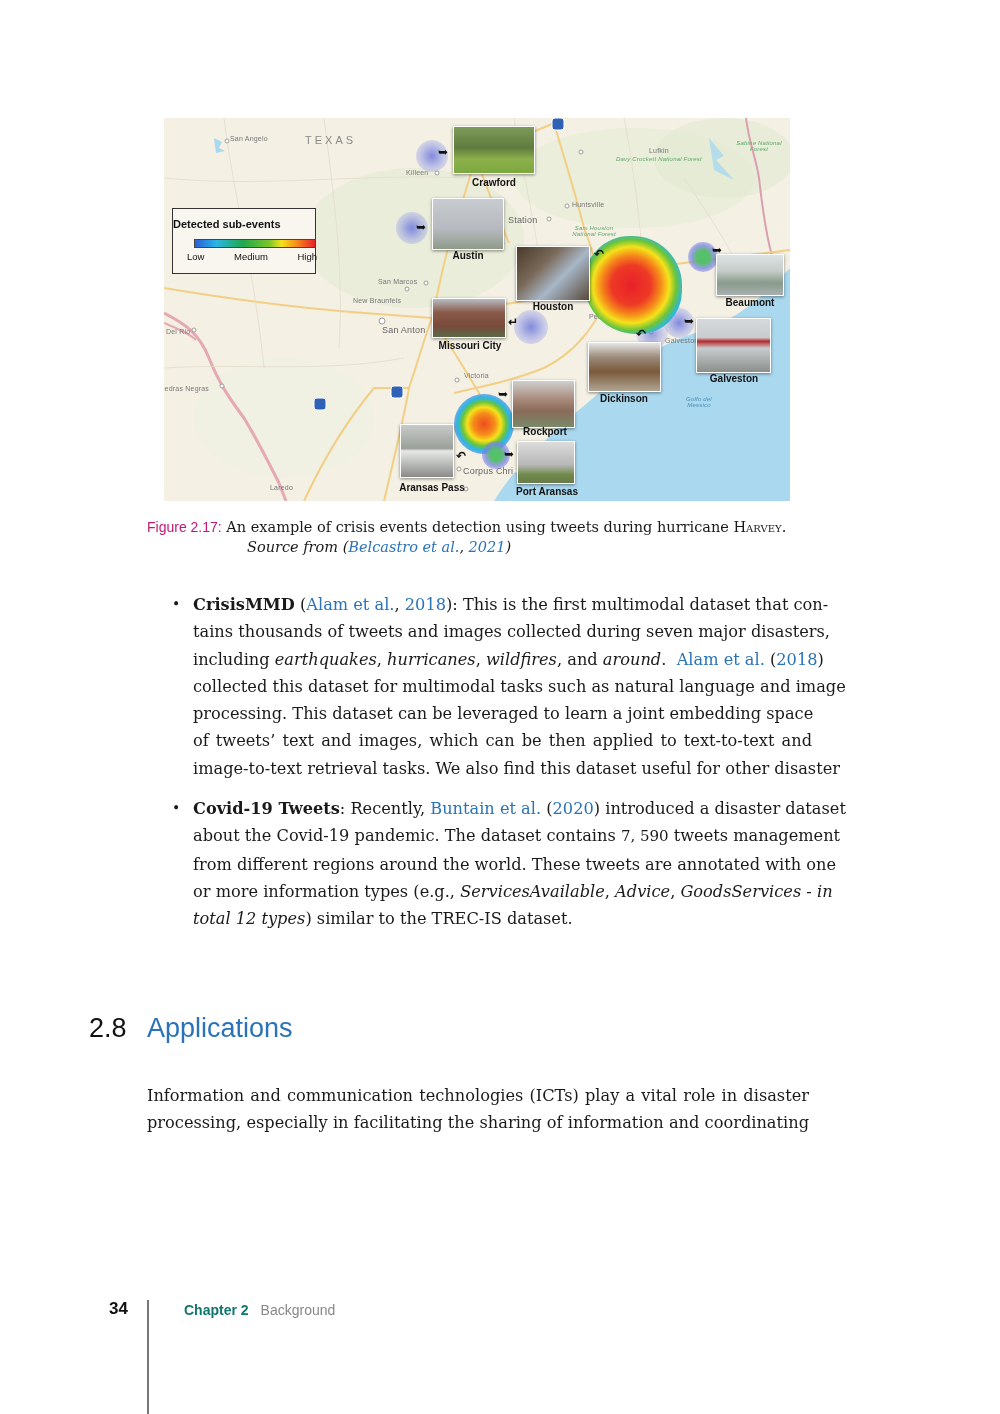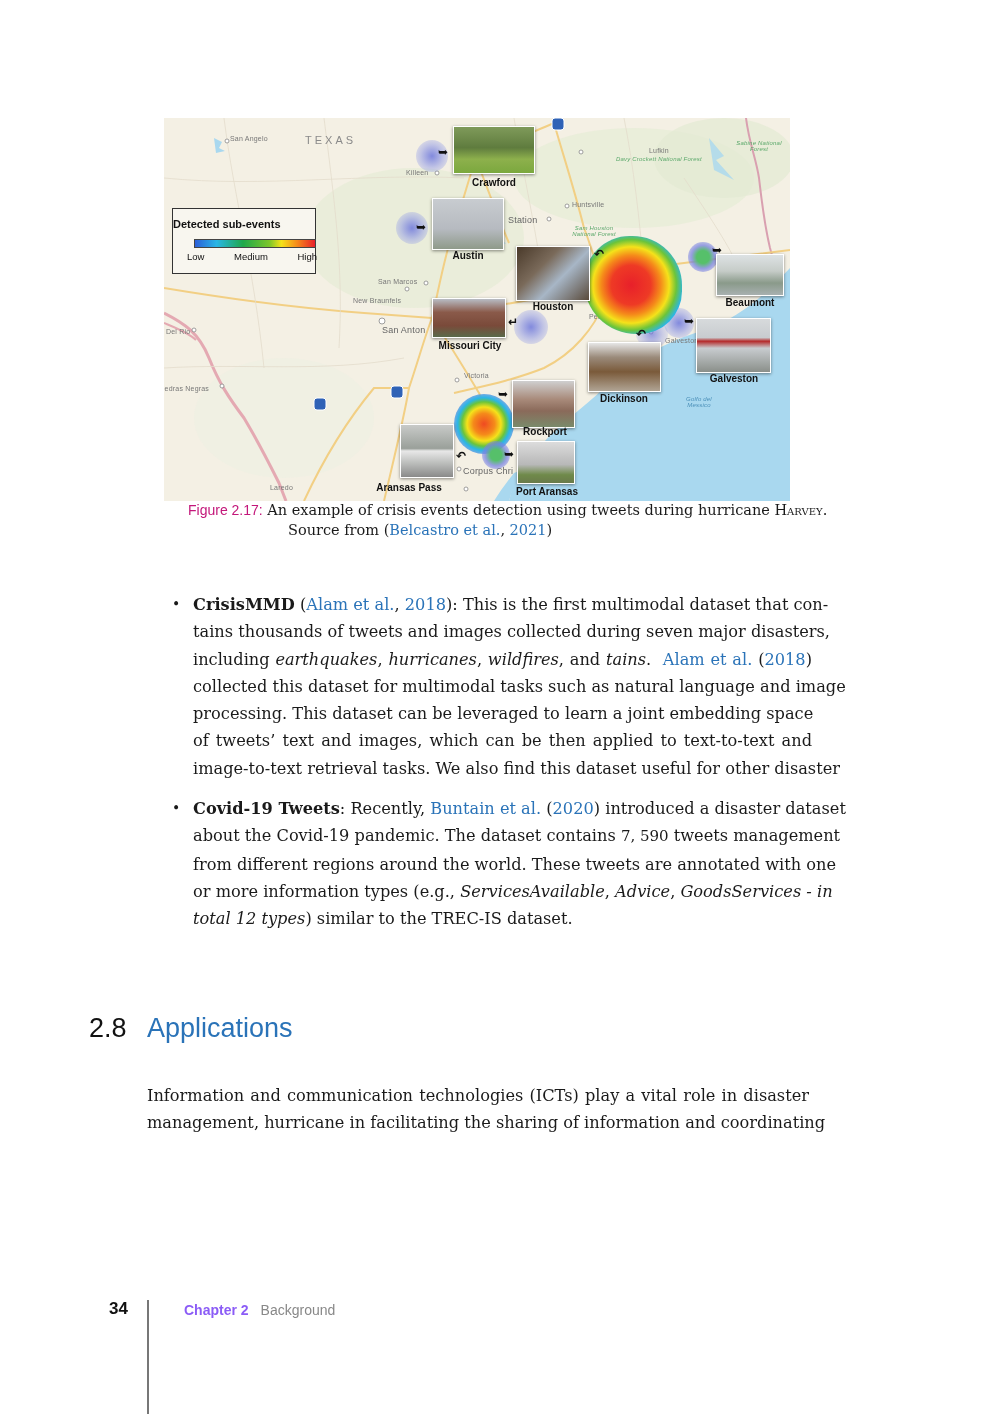--- a/index.html
+++ b/index.html
@@ -20,24 +20,24 @@
   .photo { position: absolute; border: 1px solid #fff; box-shadow: 0 1px 3px rgba(0,0,0,0.45); overflow: hidden; }
   .photo-caption { position: absolute; font-family: "Liberation Sans", sans-serif; font-weight: bold; font-size: 10px; color: #111; white-space: nowrap; transform: translateX(-50%); }
   .arrow { position: absolute; font-family: "DejaVu Sans", sans-serif; font-size: 12px; color: #111; font-weight: bold; line-height: 1; }
 
   .legend { position: absolute; left: 8px; top: 90px; width: 144px; height: 66px; background: #f8f6ef; border: 1.5px solid #333; font-family: "Liberation Sans", sans-serif; }
   .legend-title { position: absolute; left: 0; width: 100%; top: 9px; text-align: left; font-size: 11px; font-weight: bold; color: #111; }
   .legend-bar { position: absolute; left: 21px; top: 30px; width: 122px; height: 9px; background: linear-gradient(to right, #2c5fd8 0%, #2ab6e6 18%, #1fa84a 40%, #7cc62a 62%, #f5e21a 72%, #f58a1a 85%, #e8202a 100%); border: 0.5px solid #444; }
   .legend-ticks { position: absolute; left: 14px; top: 42px; width: 130px; display: flex; justify-content: space-between; font-size: 9.5px; color: #111; }
 
   
-  .caption { position: absolute; left: 147px; top: 500px; width: 680px; font-size: 14.5px; line-height: 20px; margin-left: 41px; }
+  .caption { position: absolute; left: 147px; top: 517px; width: 680px; font-size: 14.5px; line-height: 20px; }
   .caption-label { font-family: "Liberation Sans", sans-serif; color: #c3177a; font-weight: normal; font-size: 14px; }
   .caption-row1 { white-space: nowrap; }
-  .caption-row2 { padding-left: 100px; white-space: nowrap; }
+  .caption-row2 { padding-left: 100px; white-space: nowrap; font-style: italic; }
   .smallcaps { font-variant: small-caps; }
   .link { color: #2a73b8; }
 
   
   .bullet-list { position: absolute; left: 172px; top: 591px; width: 640px; font-size: 16.2px; line-height: 27.3px; }
   .bullet-item { position: relative; padding-left: 21px; text-align: justify; }
   .bullet-item + .bullet-item { margin-top: 13px; }
   .bullet-dot { position: absolute; left: 0; top: 0; font-size: 14px; }
   .bullet-line { display: block; white-space: nowrap; text-align: justify; text-align-last: justify; }
   .bullet-line.last { text-align-last: left; }
@@ -50,21 +50,21 @@
   .section-number { color: #111; display: inline-block; width: 58px; }
   .section-title { color: #2a73b8; }
 
   .paragraph { position: absolute; left: 147px; top: 1082px; width: 662px; font-size: 16.2px; line-height: 27.3px; }
   .para-line { display: block; white-space: nowrap; text-align: justify; text-align-last: justify; }
 
   
   .page-number { position: absolute; left: 109px; top: 1299px; font-family: "Liberation Sans", sans-serif; font-weight: bold; font-size: 17px; color: #111; }
   .footer-rule { position: absolute; left: 147px; top: 1300px; width: 1.5px; height: 114px; background: #777; }
   .footer-chapter { position: absolute; left: 184px; top: 1302px; font-family: "Liberation Sans", sans-serif; font-size: 14px; white-space: nowrap; }
-  .footer-chapter-label { font-weight: bold; color: #8b5cf6; }
+  .footer-chapter-label { font-weight: bold; color: #0f766e; }
   .footer-chapter-name { color: #888; margin-left: 12px; }
 </style>
 </head>
 <body>
 
 <div class="figure">
   <svg class="map-svg" viewBox="0 0 626 383">
 
     <rect x="0" y="0" width="626" height="383" fill="#f4f0e4"></rect>
 
@@ -191,21 +191,21 @@
 
   <div class="photo" style="left:424px; top:224px; width:73px; height:50px; background: linear-gradient(to bottom, #e6e6e6 0%, #9a8a7a 30%, #7a5a3a 60%, #b0a494 100%);"></div>
   <span class="photo-caption" style="left:460px; top:275px;">Dickinson</span>
   <span class="arrow" style="left:472px; top:210px;">↶</span>
 
   <div class="photo" style="left:348px; top:262px; width:63px; height:48px; background: linear-gradient(to bottom, #cfcfcf 0%, #a88a7a 40%, #8a6a5a 65%, #7a8a6a 100%);"></div>
   <span class="photo-caption" style="left:381px; top:308px;">Rockport</span>
   <span class="arrow" style="left:334px; top:270px;">➥</span>
 
   <div class="photo" style="left:236px; top:306px; width:54px; height:54px; background: linear-gradient(to bottom, #c8cac8 0%, #9aa09a 45%, #e8e8e8 50%, #b8bab8 75%, #8a8a8a 100%);"></div>
-  <span class="photo-caption" style="left:245px; top:364px;">Aransas Pass</span>
+  <span class="photo-caption" style="left:268px; top:364px;">Aransas Pass</span>
   <span class="arrow" style="left:292px; top:332px;">↶</span>
 
   <div class="photo" style="left:353px; top:323px; width:58px; height:43px; background: linear-gradient(to bottom, #dcdcdc 0%, #b8b8b8 55%, #6f8a4a 80%, #6a7a4a 100%);"></div>
   <span class="photo-caption" style="left:383px; top:368px;">Port Aransas</span>
   <span class="arrow" style="left:340px; top:330px;">➥</span>
 
   <div class="legend">
     <div class="legend-title">Detected sub-events</div>
     <div class="legend-bar"></div>
     <div class="legend-ticks">
@@ -226,21 +226,21 @@
 </div>
 
 <div class="bullet-list">
   <div class="bullet-item">
     <span class="bullet-dot">•</span>
     <span class="bullet-line">
       <span class="b">CrisisMMD</span><span> (</span><a class="link">Alam et al.</a><span>, </span><a class="link">2018</a><span>): This is the first multimodal dataset that con-</span>
     </span>
     <span class="bullet-line">tains thousands of tweets and images collected during seven major disasters,</span>
     <span class="bullet-line">
-      <span>including </span><span class="i">earthquakes</span>, <span class="i">hurricanes</span>, <span class="i">wildfires</span>, and <span class="i">tains</span>.&nbsp; <a class="link">Alam et al.</a> (<a class="link">2018</a>)
+      <span>including </span><span class="i">earthquakes</span>, <span class="i">hurricanes</span>, <span class="i">wildfires</span>, and <span class="i">around</span>.&nbsp; <a class="link">Alam et al.</a> (<a class="link">2018</a>)
     </span>
     <span class="bullet-line">collected this dataset for multimodal tasks such as natural language and image</span>
     <span class="bullet-line">processing. This dataset can be leveraged to learn a joint embedding space</span>
     <span class="bullet-line">of tweets’ text and images, which can be then applied to text-to-text and</span>
     <span class="bullet-line">image-to-text retrieval tasks. We also find this dataset useful for other disaster</span>
   </div>
 
   <div class="bullet-item">
     <span class="bullet-dot">•</span>
     <span class="bullet-line">
@@ -258,20 +258,20 @@
     </span>
   </div>
 </div>
 
 <div class="section-heading">
   <span class="section-number">2.8</span><span class="section-title">Applications</span>
 </div>
 
 <div class="paragraph">
   <span class="para-line">Information and communication technologies (ICTs) play a vital role in disaster</span>
-  <span class="para-line">management, hurricane in facilitating the sharing of information and coordinating</span>
+  <span class="para-line">processing, especially in facilitating the sharing of information and coordinating</span>
 </div>
 
 <div class="page-number">34</div>
 <div class="footer-rule"></div>
 <div class="footer-chapter">
   <span class="footer-chapter-label">Chapter 2</span><span class="footer-chapter-name">Background</span>
 </div>
 
 </body></html>

